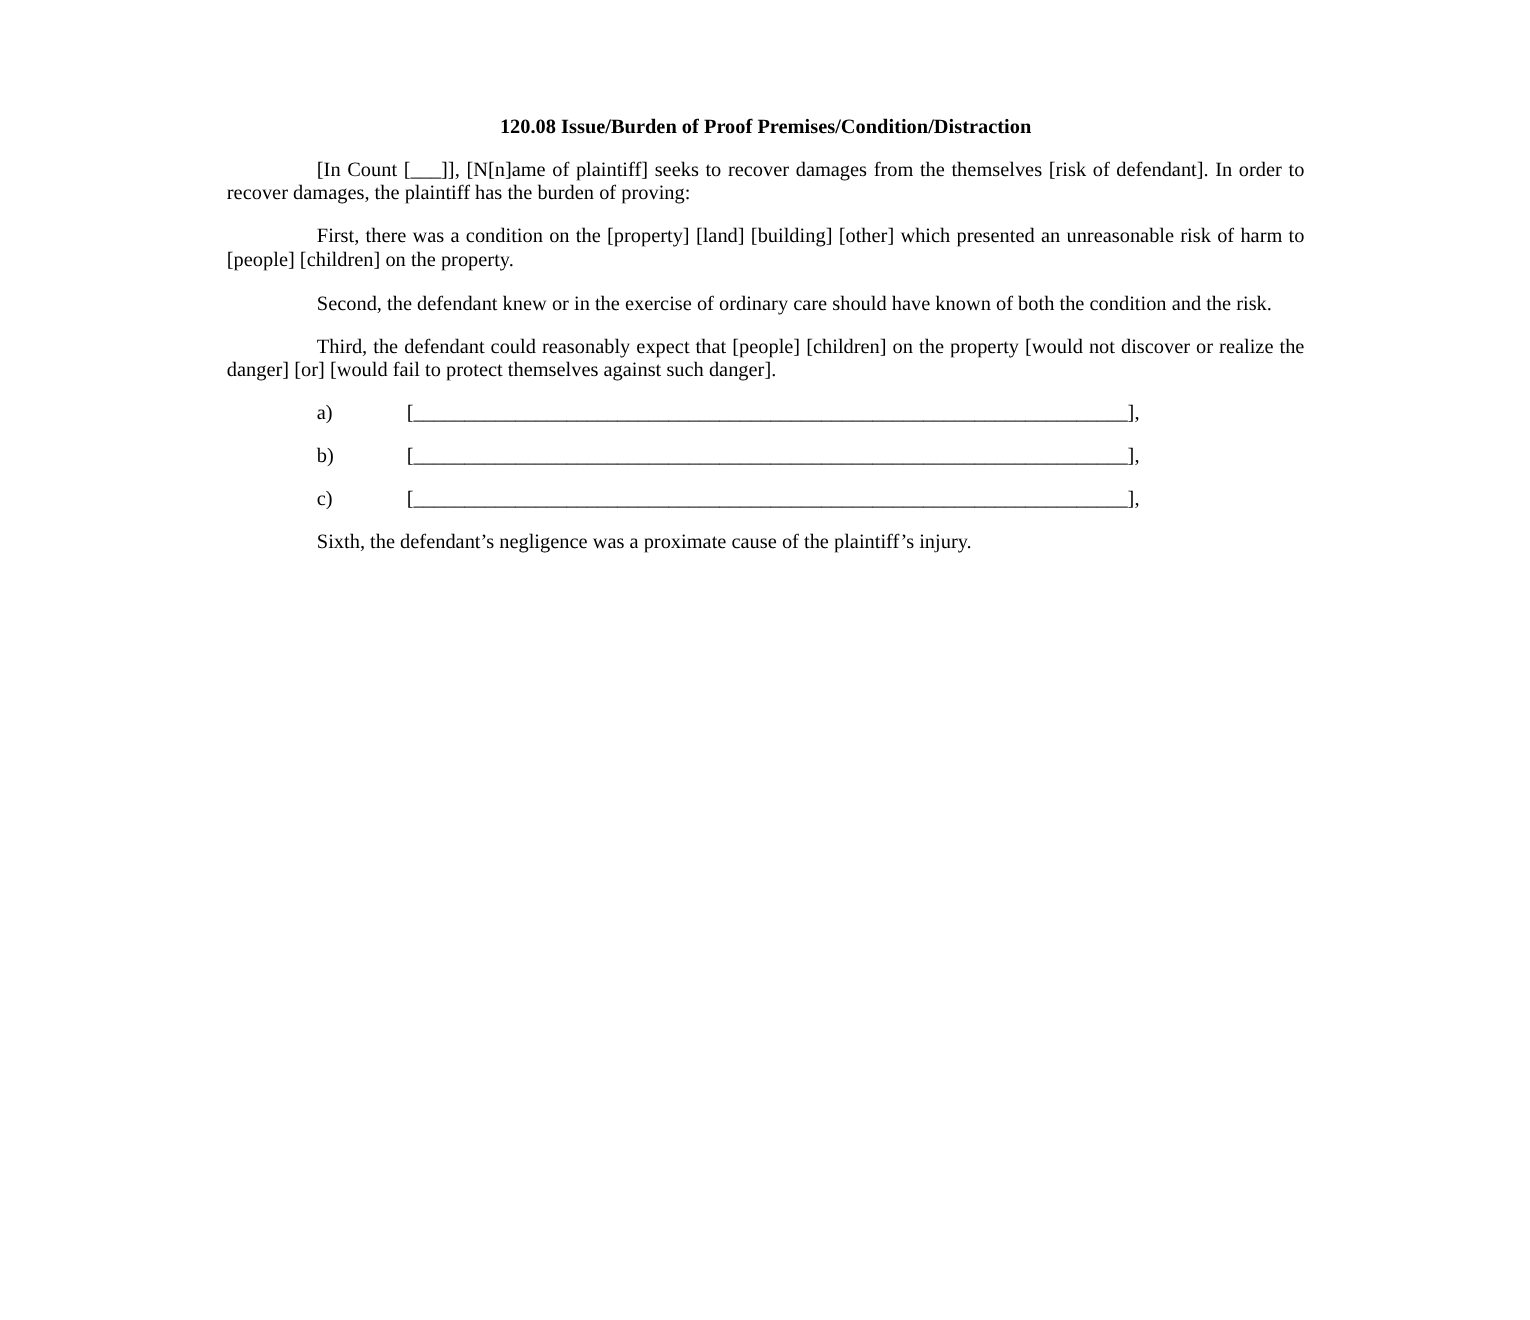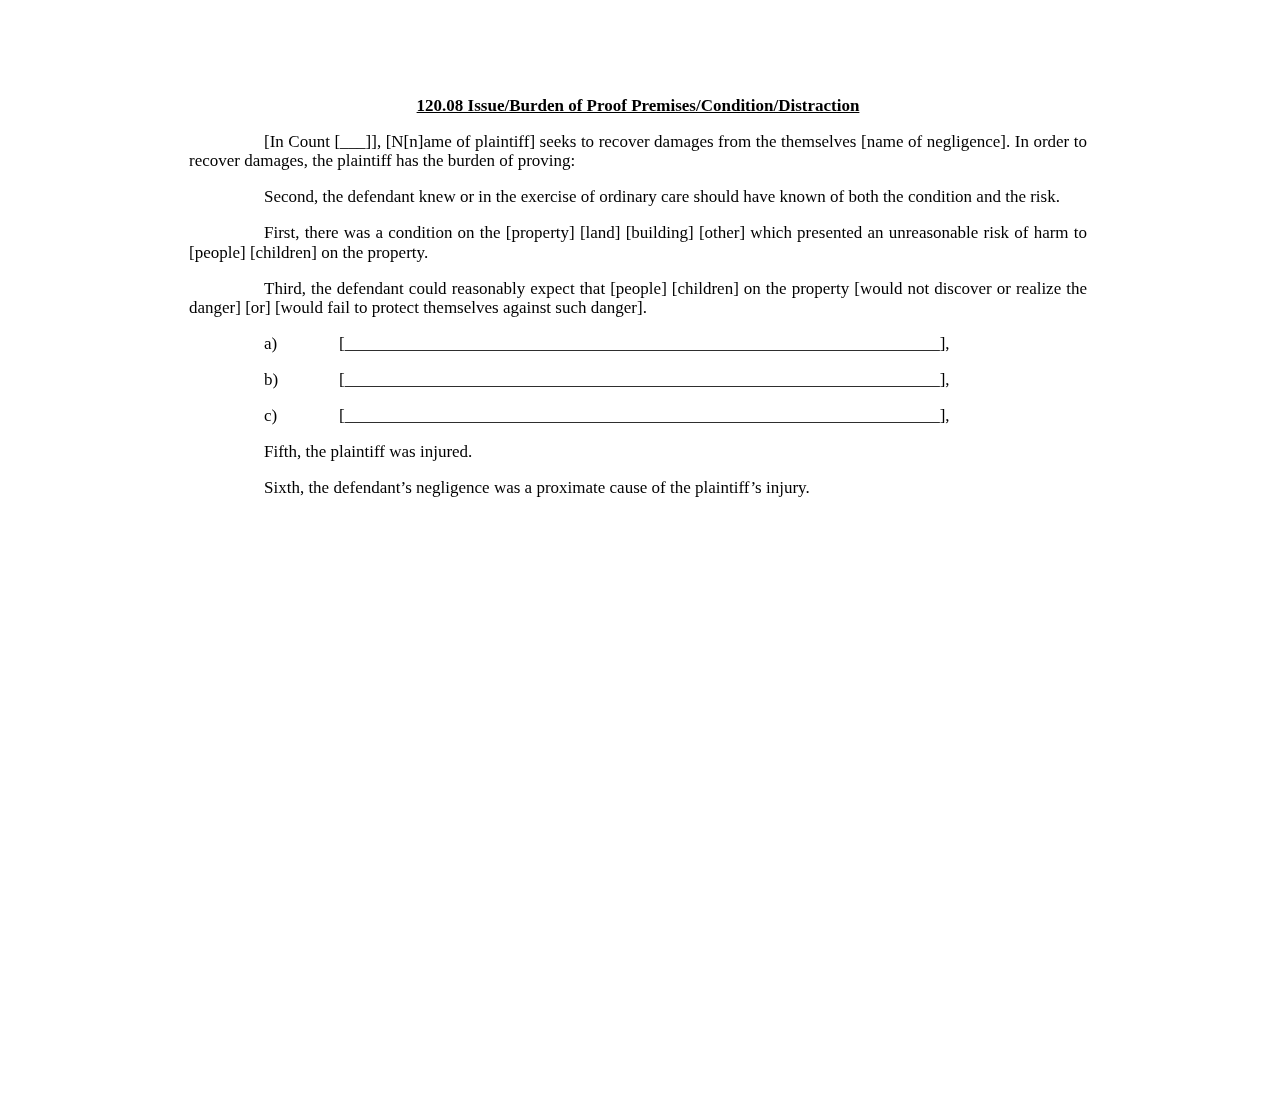--- a/index.html
+++ b/index.html
@@ -19,21 +19,20 @@
   .page {
     position: absolute;
     left: 189px;
     top: 96px;
     width: 898px;
   }
   .doc-title {
     text-align: center;
     font-weight: bold;
     margin: 0 0 16px 0;
-    text-decoration: underline;
   }
   p.para {
     margin: 0 0 16.5px 0;
     text-align: justify;
     text-indent: 75px;
   }
   .it {
   }
   .list-row {
     margin: 0 0 16.5px 0;
@@ -48,38 +47,37 @@
     letter-spacing: 0;
   }
 </style>
 </head>
 <body>
 
 <div class="page">
 
   <div class="doc-title">120.08 Issue/Burden of Proof Premises/Condition/Distraction</div>
 
-  <p class="para"><span>[In Count [___]], [</span><span class="it">N[n]ame of plaintiff</span><span>] seeks to recover damages from the themselves [</span><span class="it">name of negligence</span><span>]. In order to recover damages, the plaintiff has the burden of proving:</span></p>
+  <p class="para"><span>[In Count [___]], [</span><span class="it">N[n]ame of plaintiff</span><span>] seeks to recover damages from the themselves [</span><span class="it">risk of defendant</span><span>]. In order to recover damages, the plaintiff has the burden of proving:</span></p>
+
+  <p class="para"><span>First, there was a condition on the [property] [land] [building] [</span><span class="it">other</span><span>] which presented an unreasonable risk of harm to [people] [children] on the property.</span></p>
 
   <p class="para">Second, the defendant knew or in the exercise of ordinary care should have known of both the condition and the risk.</p>
-
-  <p class="para"><span>First, there was a condition on the [property] [land] [building] [</span><span class="it">other</span><span>] which presented an unreasonable risk of harm to [people] [children] on the property.</span></p>
 
   <p class="para">Third, the defendant could reasonably expect that [people] [children] on the property [would not discover or realize the danger] [or] [would fail to protect themselves against such danger].</p>
 
 
   <div class="list-row">
     <span class="list-label">a)</span><span class="blank-line">[______________________________________________________________________],</span>
   </div>
 
   <div class="list-row">
     <span class="list-label">b)</span><span class="blank-line">[______________________________________________________________________],</span>
   </div>
 
   <div class="list-row">
     <span class="list-label">c)</span><span class="blank-line">[______________________________________________________________________],</span>
   </div>
 
-  <p class="para">Fifth, the plaintiff was injured.</p>
 
   <p class="para">Sixth, the defendant’s negligence was a proximate cause of the plaintiff’s injury.</p>
 
 </div>
 
 </body></html>

